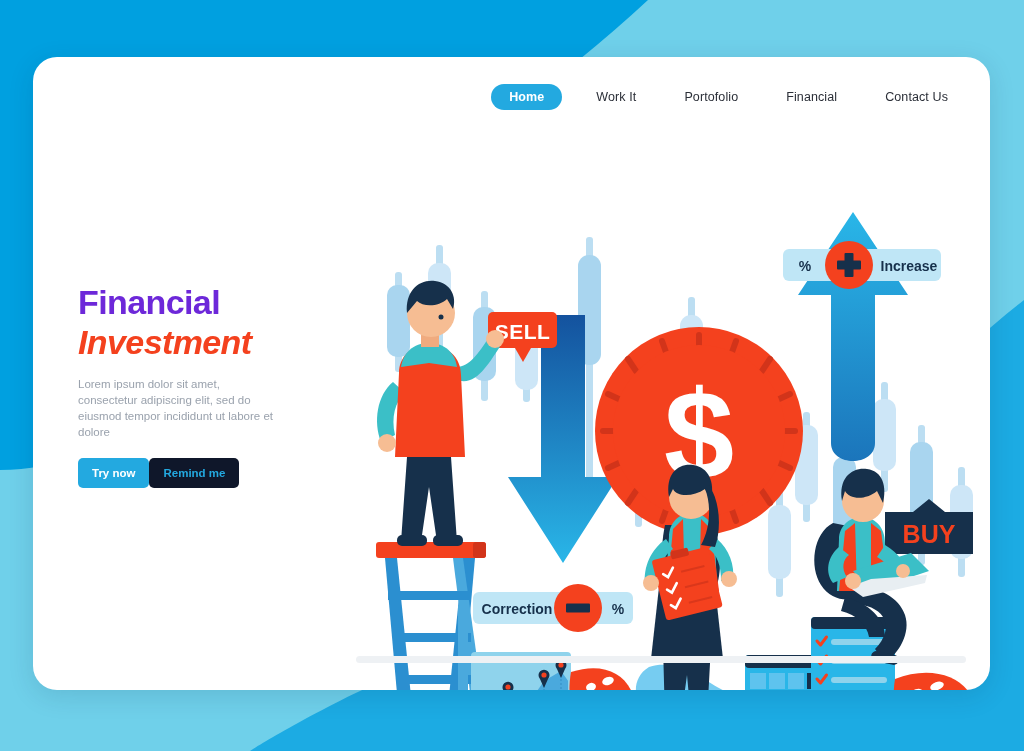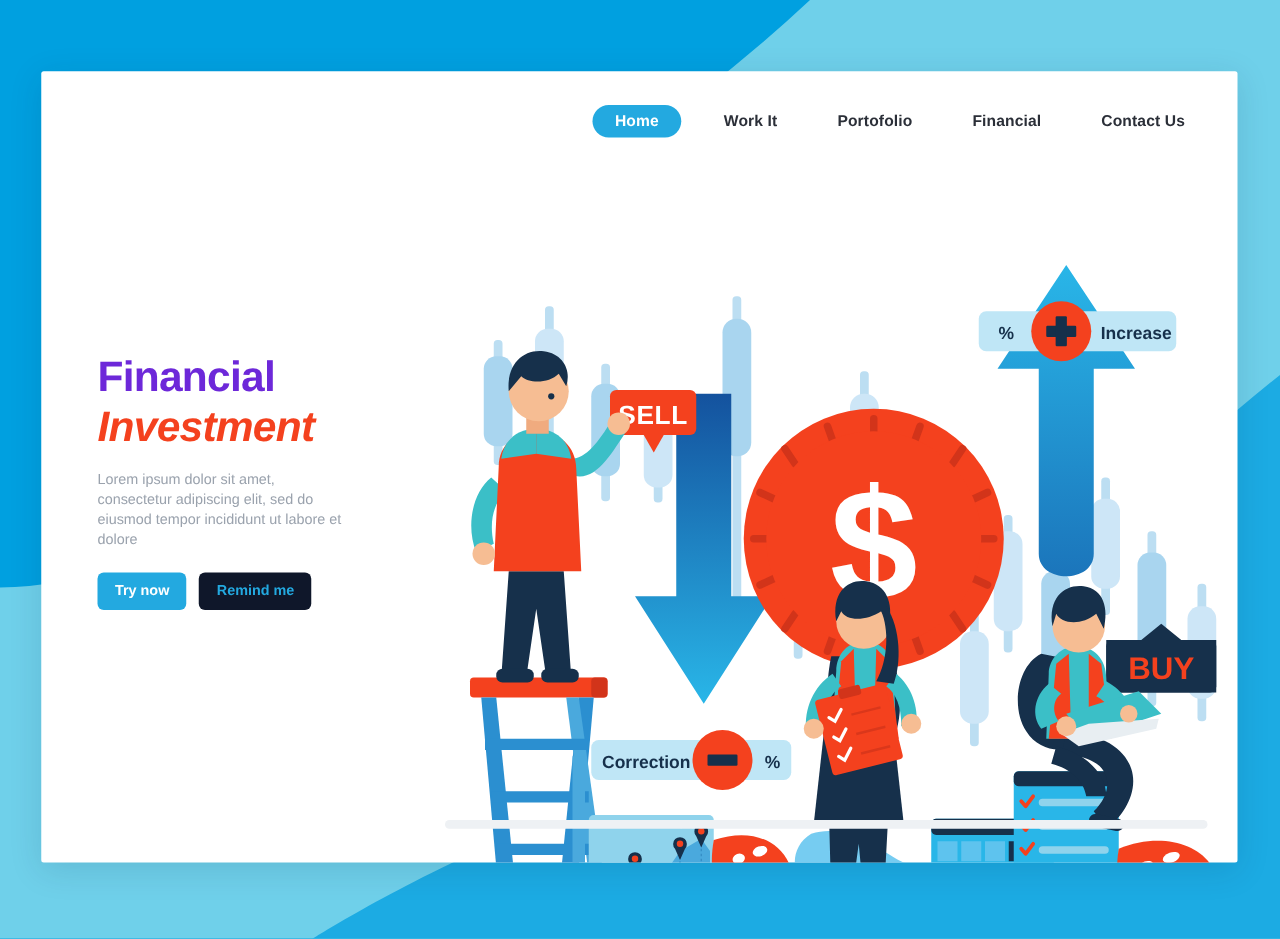--- a/index.html
+++ b/index.html
@@ -10,43 +10,43 @@
   }
   .stage{position:absolute;inset:0;width:1024px;height:751px;overflow:hidden;}
 
   
   .bg-base{position:absolute;inset:0;background:#1cabe3;}
   .bg-light-right{position:absolute;left:0;top:0;width:1024px;height:751px;}
 
   
   .card{
     position:absolute;left:33px;top:57px;width:957px;height:633px;
-    background:#ffffff;border-radius:2px;
+    background:#ffffff;border-radius:24px;
     box-shadow:0 6px 26px rgba(0,40,70,.13);
     overflow:hidden;
   }
 
   
   .nav{position:absolute;right:18px;top:27px;display:flex;align-items:center;gap:0px;}
   .nav-item{
     font-size:12.5px;color:#2b2f38;letter-spacing:.1px;
-    padding:6px 24px;white-space:nowrap;font-weight:bold;
+    padding:6px 24px;white-space:nowrap;
   }
   .nav-item.active{
     background:#23a9e0;color:#ffffff;border-radius:13px;font-weight:bold;
     padding:6px 18px;margin-right:10px;
   }
 
   
   .hero{position:absolute;left:45px;top:225px;width:270px;}
   .hero h1{margin:0;font-size:34px;line-height:40px;font-weight:bold;letter-spacing:-.6px;}
   .hero .l1{color:#6d28d9;display:block;}
   .hero .l2{color:#f4411e;display:block;font-style:italic;}
   .hero p{margin:14px 0 0 0;font-size:11.5px;line-height:16px;color:#9aa2ad;width:200px;}
-  .btns{margin-top:18px;display:flex;gap:10px;}
+  .btns{margin-top:18px;display:flex;}
   .btn{
     font-size:11.5px;font-weight:bold;border-radius:5px;padding:9px 14px;
     border:none;cursor:pointer;font-family:inherit;
   }
   .btn-primary{background:#23a9e0;color:#fff;}
   .btn-secondary{background:#0f172a;color:#23a9e0;}
 
   
   .illus{position:absolute;left:300px;top:110px;width:660px;height:570px;}
   .illus svg{display:block;}

